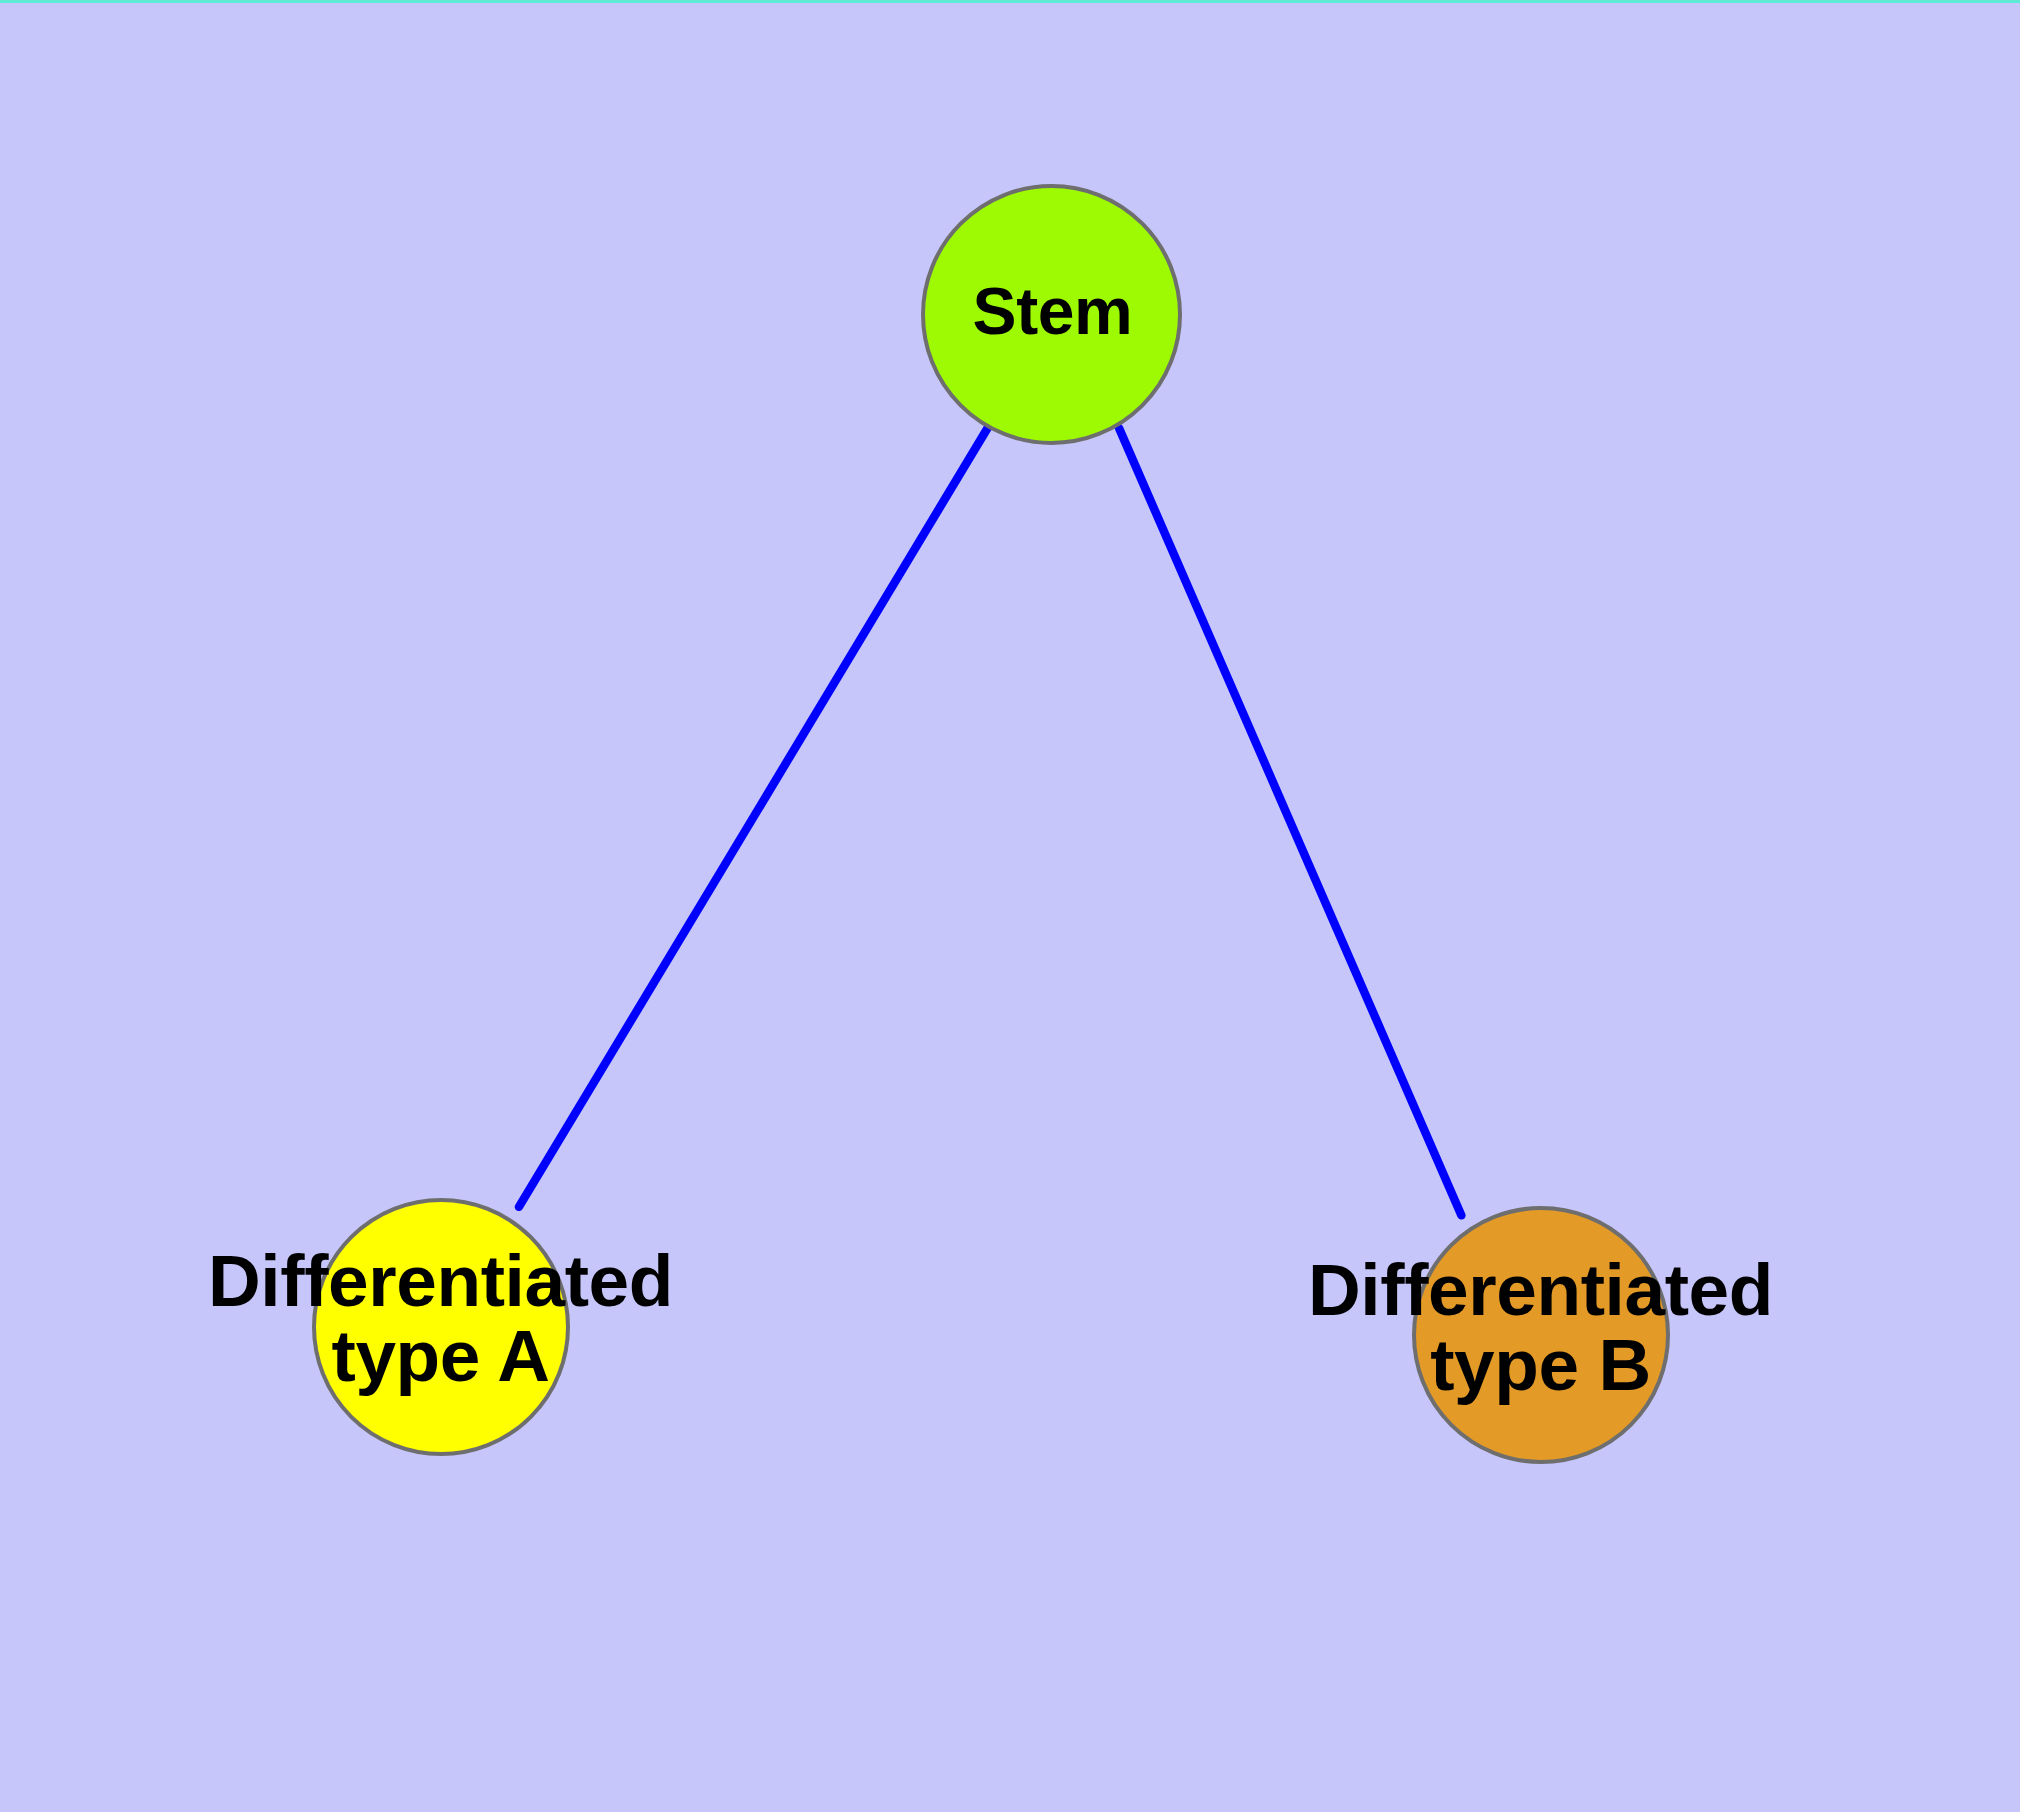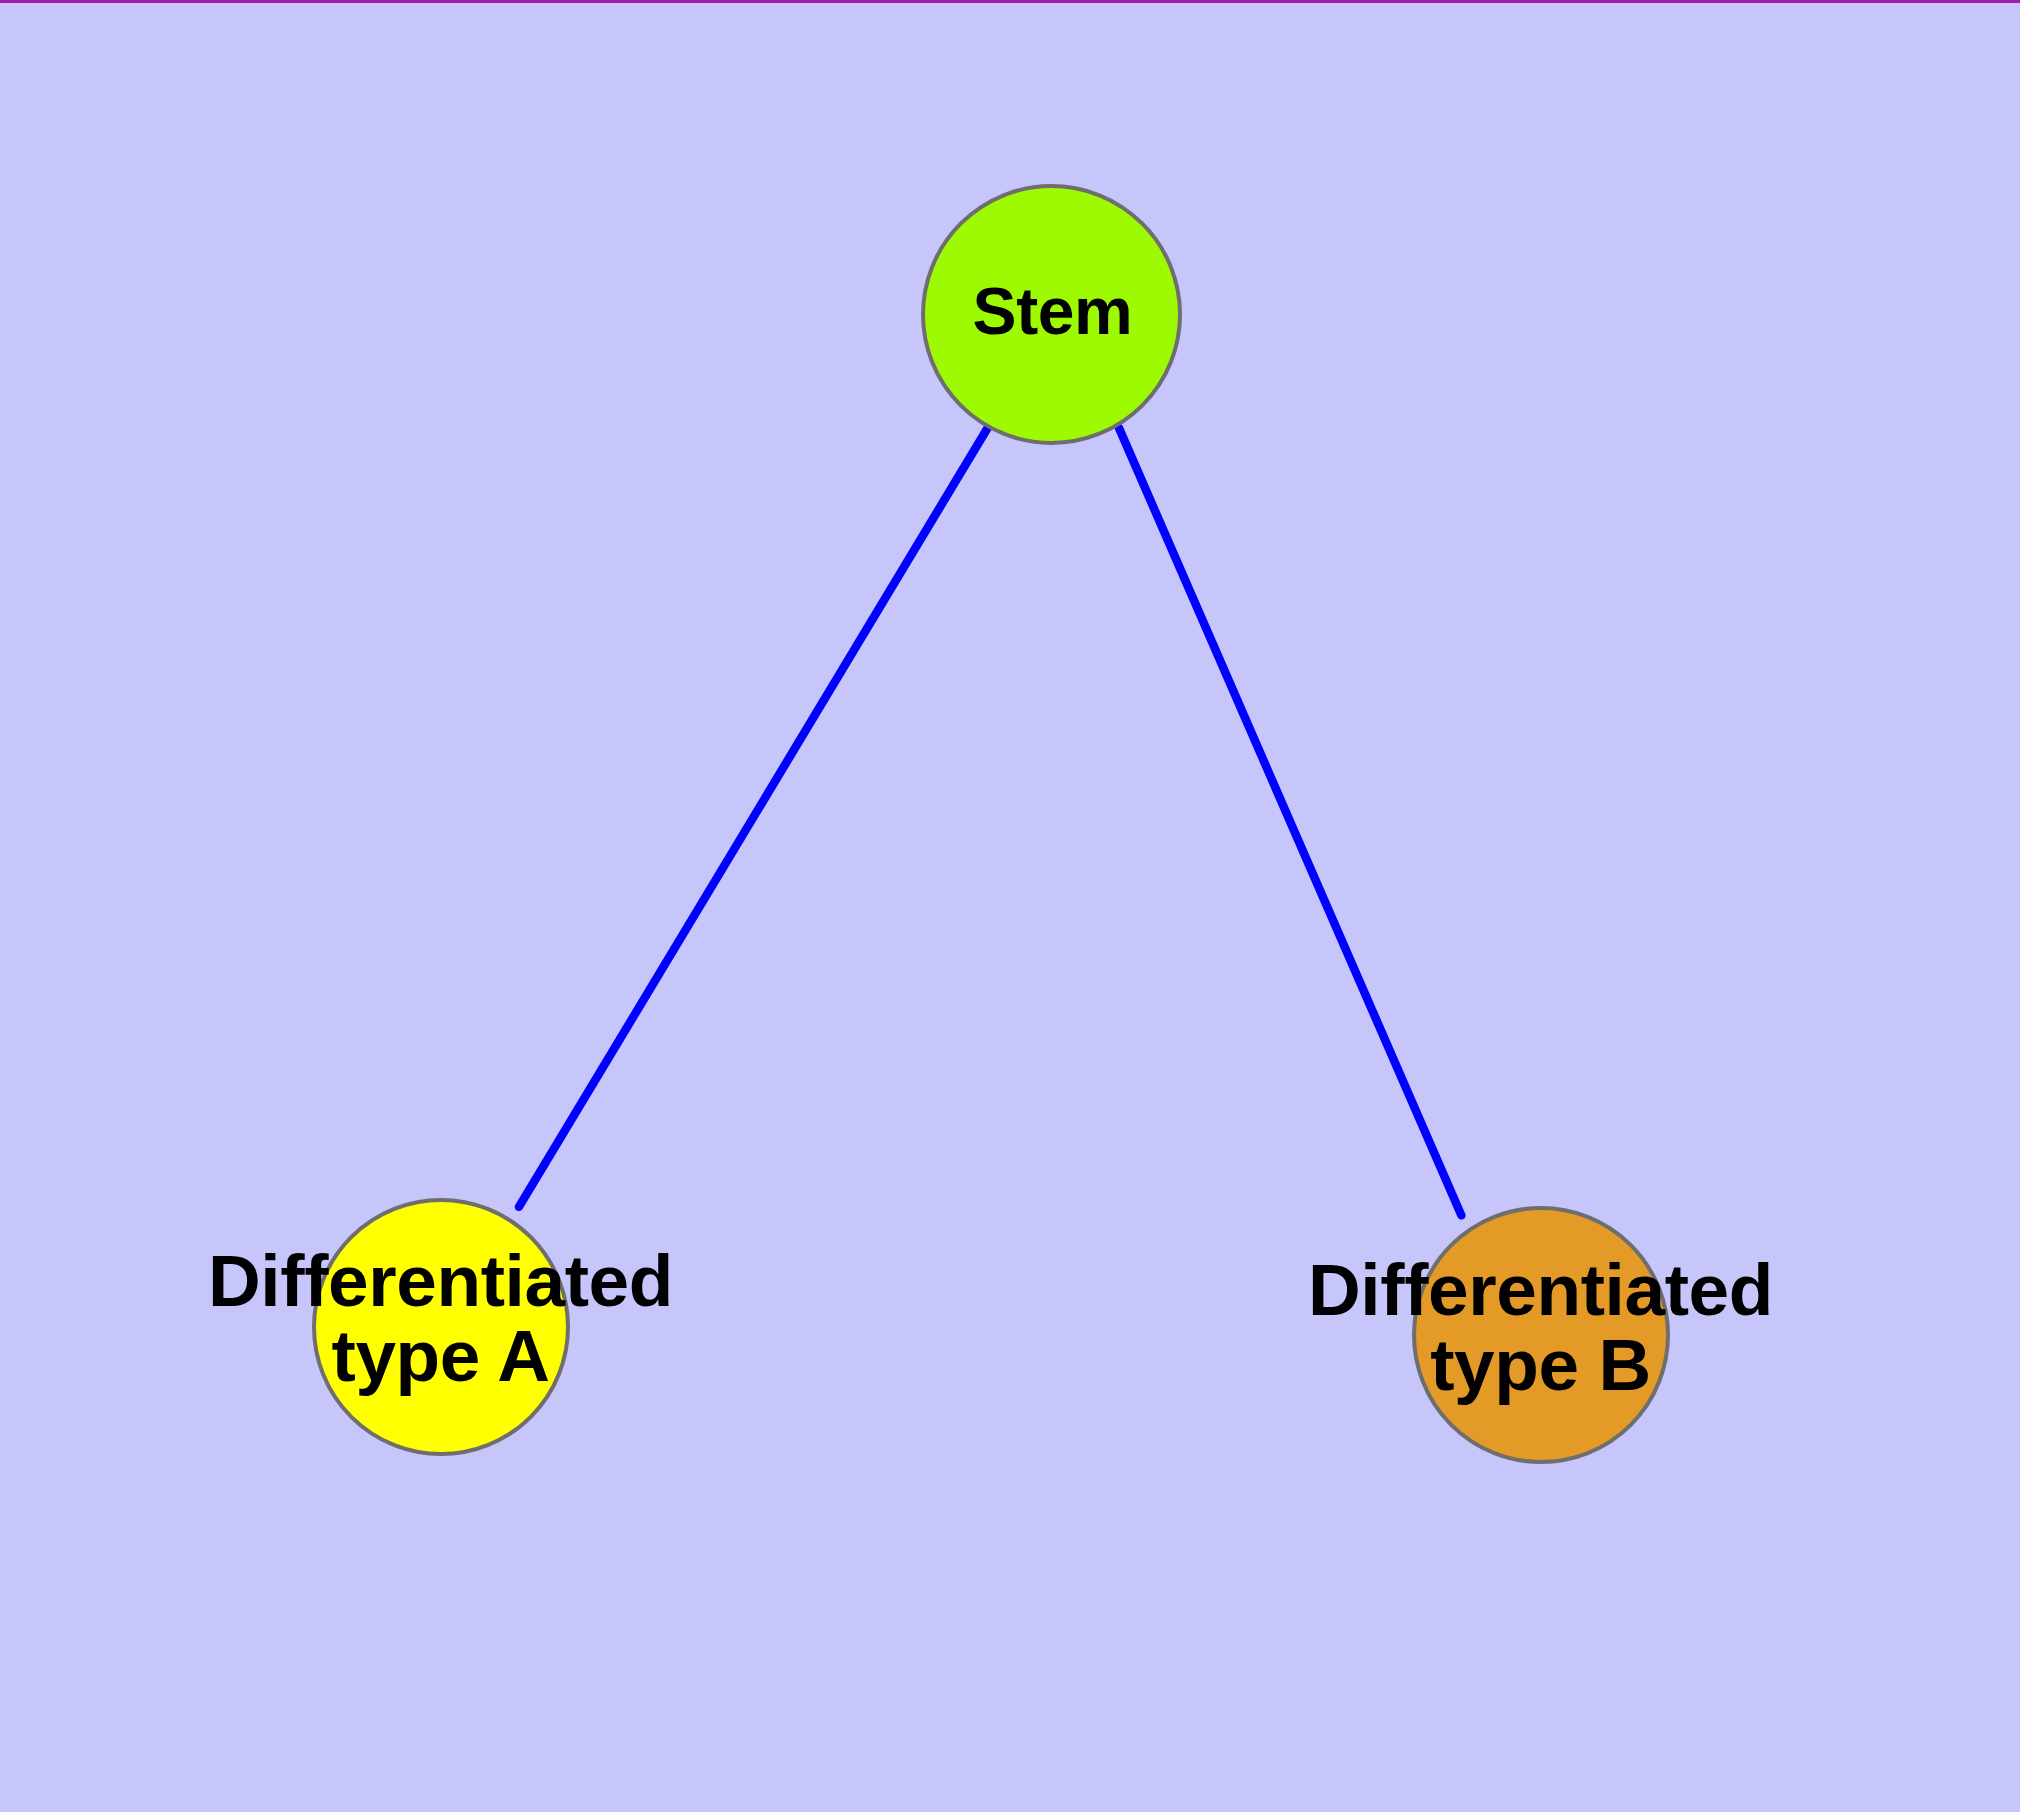--- a/index.html
+++ b/index.html
@@ -9,21 +9,21 @@
     background: #ffffff;
   }
   body {
     font-family: "Liberation Sans", "DejaVu Sans", sans-serif;
   }
   #canvas {
     position: relative;
     width: 2021px;
     height: 1812px;
     overflow: hidden;
-    background: #a21caf;
+    background: #5eead4;
   }
   #plot-background {
     position: absolute;
     left: 0;
     top: 2.5px;
     width: 2021px;
     height: 1810px;
     background: #c6c6fb;
   }
   #edge-layer {

